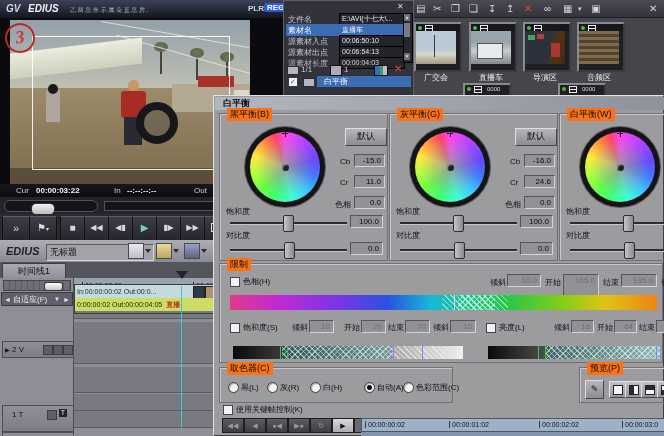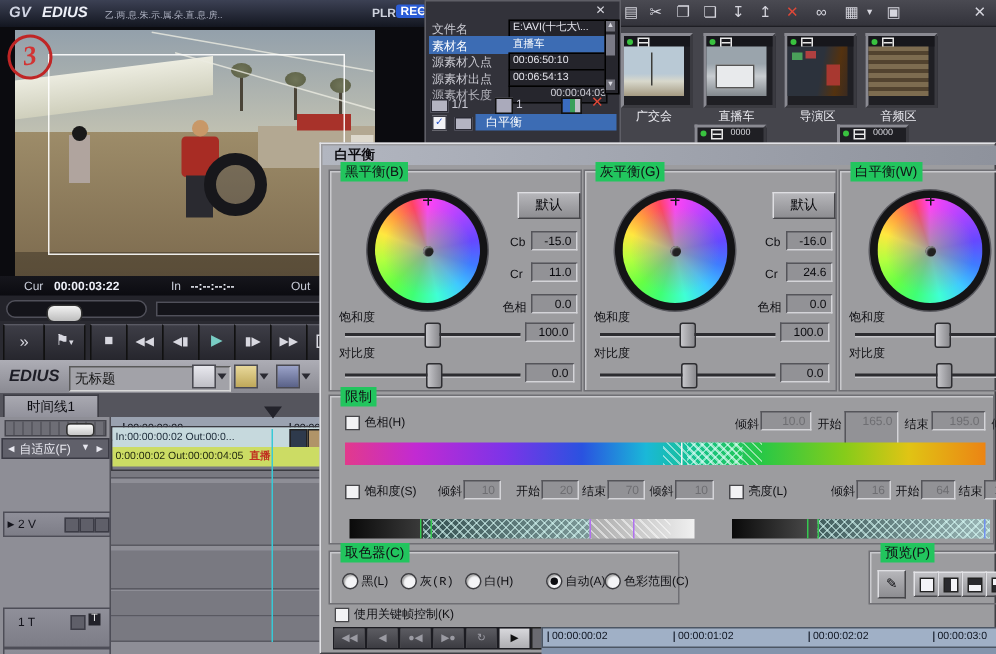--- a/index.html
+++ b/index.html
@@ -96,21 +96,21 @@
   #pthumb{left:0;top:9px;width:6px;height:14px;background:#7a7a86;}
   .palic{color:#c9c9d4;font-size:8px;}
   #cassette{left:90px;top:64px;width:12px;height:9px;background:linear-gradient(90deg,#3a6cc0 40%,#3aa05a 40% 70%,#c0c0c8 70%);border:1px solid #111;}
   #filterbar{left:33px;top:75px;width:94px;height:11px;background:#3c6cb4;}
   .cbx{width:8px;height:8px;background:#f2f2f6;border:1px solid #3a3a44;font-size:7px;line-height:8px;text-align:center;color:#2a56c8;font-weight:bold;}
   .folder{width:10px;height:7px;background:#b4b4c2;border:1px solid #2a2a34;}
   
   #wb{left:213px;top:95px;width:451px;height:341px;background:#9c9c9f;border:1px solid;border-color:#e2e2e6 #3f3f44 #3f3f44 #e2e2e6;box-sizing:border-box;}
   #wbtitle{left:1px;top:1px;width:449px;height:13px;background:linear-gradient(90deg,#b2b6c0,#8e929c);color:#0c0c10;font-weight:bold;font-size:9px;line-height:13px;padding-left:8px;box-sizing:border-box;}
   .grp{border:1px solid #6f6f74;box-shadow:inset 1px 1px 0 #c9c9cd;}
-  .gtitle{position:absolute;top:-6px;left:7px;background:#22c55e;padding:0 3px;font-size:9px;color:#101014;}
+  .gtitle{position:absolute;top:-6px;left:7px;background:#f97316;padding:0 3px;font-size:9px;color:#101014;}
   .wheel{width:80px;height:80px;border-radius:50%;background:#141416;box-shadow:0 0 0 1px #5a5a60;}
   .disc{position:absolute;left:5px;top:5px;width:70px;height:70px;border-radius:50%;
         background:radial-gradient(circle,rgba(156,156,160,.95) 0%,rgba(156,156,160,.55) 25%,rgba(156,156,160,0) 60%),
         conic-gradient(#ff44f4,#b044ff 40deg,#6648ff 78deg,#3f7cff 108deg,#3fc8ff 138deg,#3fffd4 168deg,#3fff74 198deg,#66ff44 226deg,#b4ff3f 258deg,#ffe83f 290deg,#ff9a3f 316deg,#ff4462 342deg,#ff44f4 360deg);}
   .wtick{position:absolute;left:50%;top:4px;width:1px;height:6px;background:#17171a;margin-left:-0.5px;}
   .wtick::after{content:"";position:absolute;left:-2.5px;top:2px;width:6px;height:1px;background:#17171a;}
   .wdot{position:absolute;left:50%;top:50%;width:7px;height:7px;margin:-3.5px 0 0 -3.5px;border-radius:50%;background:#222;box-shadow:inset 1px 1px 1px #999;}
   .btn3d{background:linear-gradient(#b6b6ba,#8d8d91);border:1px solid;border-color:#dedee2 #46464a #46464a #dedee2;text-align:center;font-size:9px;line-height:14px;color:#0a0a0e;}
   .fld{background:#929296;border:1px solid;border-color:#55555a #d4d4d8 #d4d4d8 #55555a;font-size:8px;text-align:right;padding:1px 3px 0 1px;box-sizing:border-box;color:#0a0a0e;}
   .dim{color:#6e6e72;}
@@ -343,21 +343,21 @@
       <span class="pval nw psel" style="border-color:#3c6cb4;">直播车</span>
     </div>
     <div class="prow a" style="top:34px;">
       <span class="plab nw">源素材入点</span>
       <span class="pval nw">00:06:50:10</span>
     </div>
     <div class="prow a" style="top:45px;">
       <span class="plab nw">源素材出点</span>
       <span class="pval nw">00:06:54:13</span>
     </div>
-    <div class="prow a" style="top:56px;opacity:.85;text-align:right;">
+    <div class="prow a" style="top:56px;opacity:.85;">
       <span class="plab nw">源素材长度</span>
       <span class="pval nw">00:00:04:03</span>
     </div>
     <div id="pscroll" class="a">
       <div class="a sbtn" style="top:0;">▲</div>
       <div class="a" id="pthumb"></div>
       <div class="a sbtn" style="top:39px;">▼</div>
     </div>
     <div class="a folder" style="left:3px;top:65px;"></div>
     <span class="a palic nw" style="left:17px;top:64px;">1/1</span>
@@ -494,21 +494,21 @@
         <div class="a" style="left:57px;top:0;width:1px;height:13px;background:#35c850;"></div>
         <div class="a" style="left:168px;top:0;width:1px;height:13px;background:#7090f0;"></div>
       </div>
     </div>
 
     <div class="a grp" style="left:5px;top:271px;width:232px;height:34px;">
       <span class="gtitle nw">取色器(C)</span>
       <div class="a radio" style="left:8px;top:14px;"></div>
       <span class="a lbl nw" style="left:21px;top:14px;">黑(L)</span>
       <div class="a radio" style="left:47px;top:14px;"></div>
-      <span class="a lbl nw" style="left:60px;top:14px;font-family:Liberation Mono, monospace;">灰(R)</span>
+      <span class="a lbl nw" style="left:60px;top:14px;">灰(R)</span>
       <div class="a radio" style="left:90px;top:14px;"></div>
       <span class="a lbl nw" style="left:103px;top:14px;">白(H)</span>
       <div class="a radio sel" style="left:144px;top:14px;"></div>
       <span class="a lbl nw" style="left:157px;top:14px;">自动(A)</span>
       <div class="a radio" style="left:183px;top:14px;"></div>
       <span class="a lbl nw" style="left:196px;top:14px;">色彩范围(C)</span>
     </div>
 
     <div class="a grp" style="left:365px;top:271px;width:120px;height:34px;">
       <span class="gtitle nw">预览(P)</span>

